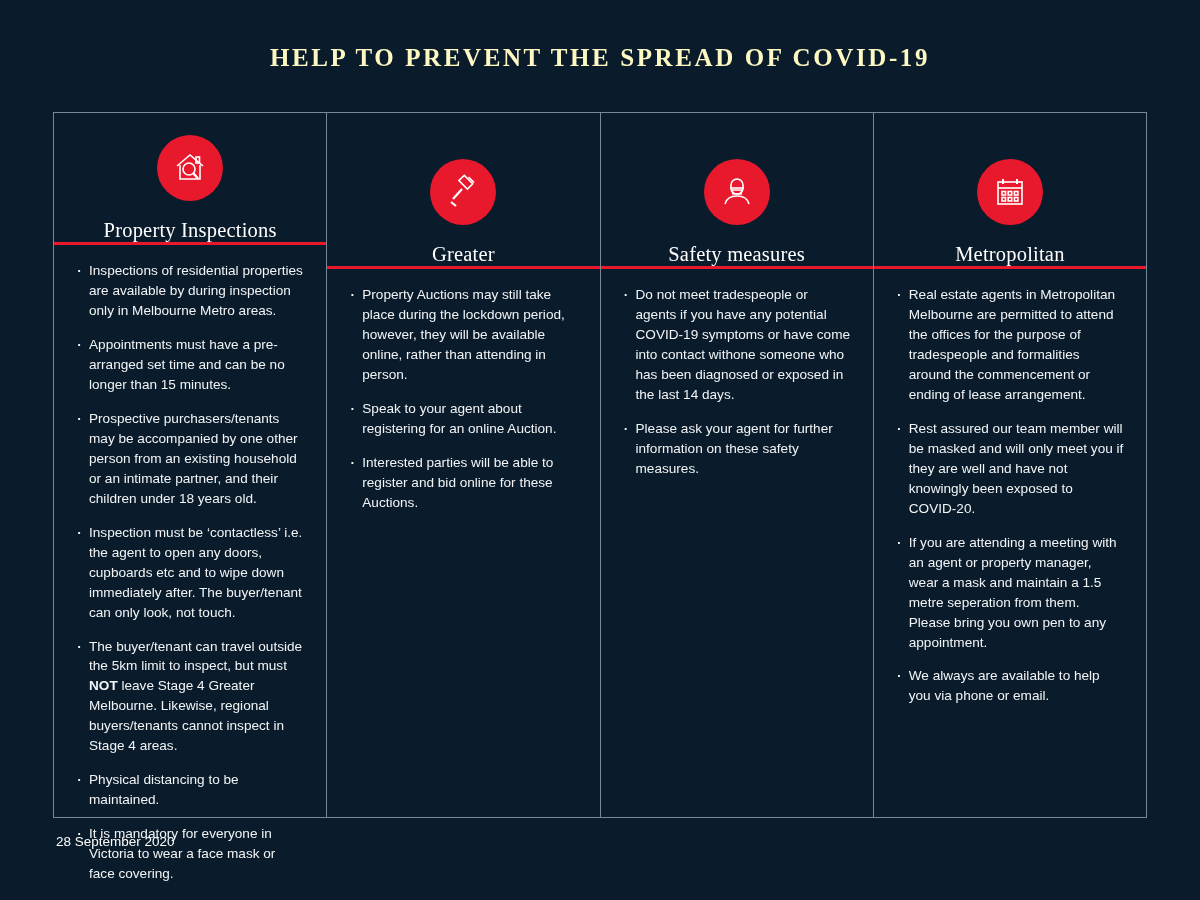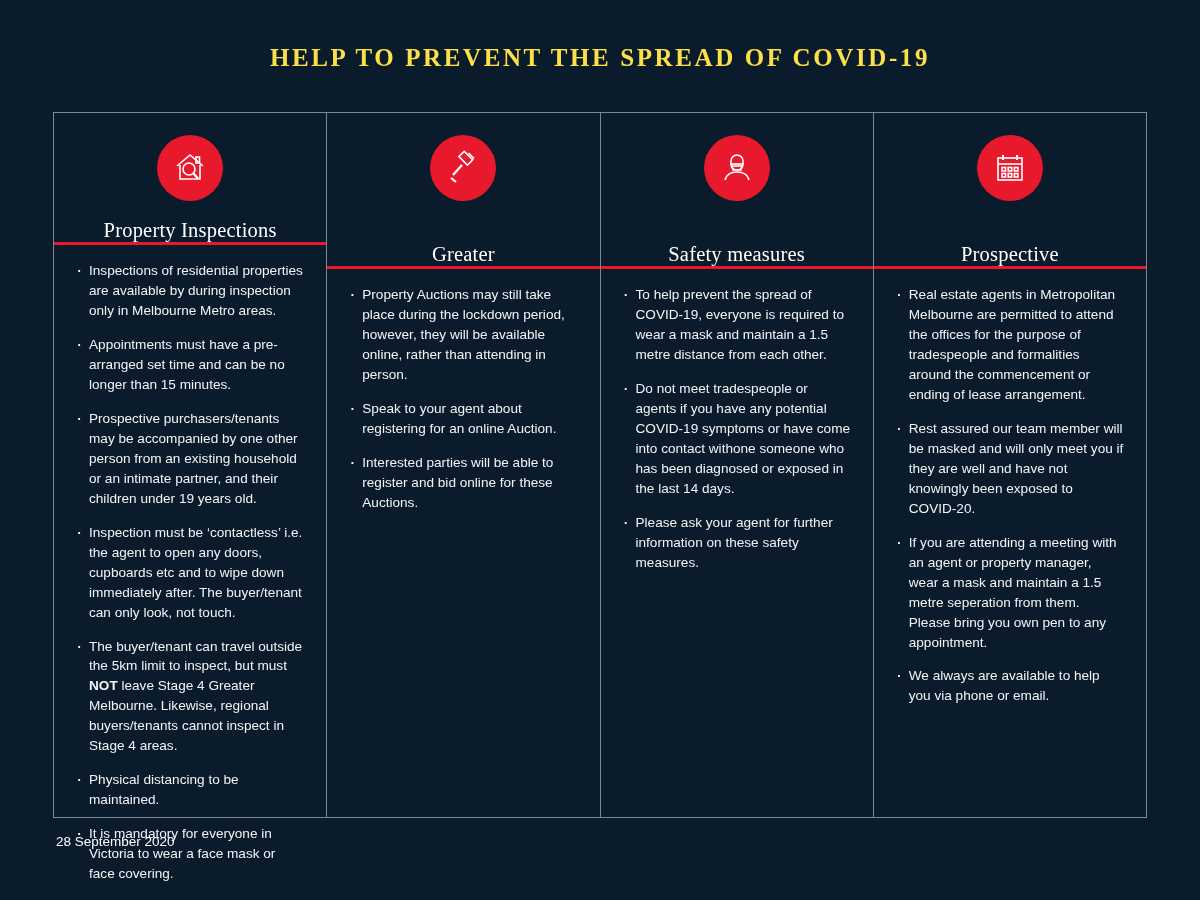--- a/index.html
+++ b/index.html
@@ -20,21 +20,21 @@
     height: 900px;
     background: #0a1c2b;
     box-sizing: border-box;
   }
   .page-title {
     text-align: center;
     font-family: "Liberation Serif", serif;
     font-size: 25px;
     font-weight: bold;
     letter-spacing: 2.6px;
-    color: #fde047;
+    color: #fef9c3;
     padding-top: 44px;
     margin: 0;
   }
   .table {
     position: absolute;
     left: 53px;
     top: 112px;
     width: 1094px;
     height: 706px;
     border: 1px solid #7b8794;
@@ -51,21 +51,21 @@
   }
   .col:last-child {
     border-right: none;
   }
   .col-head {
     height: 156px;
     box-sizing: border-box;
     display: flex;
     flex-direction: column;
     align-items: center;
-    justify-content: space-between;
+    justify-content: flex-end;
     padding-top: 22px;
     border-bottom: 3px solid #e8192c;
   }
   .icon-circle {
     width: 66px;
     height: 66px;
     border-radius: 50%;
     background: #e8192c;
     display: flex;
     align-items: center;
@@ -137,21 +137,21 @@
             <circle cx="19" cy="21" r="6"></circle>
             <line x1="23.5" y1="25.5" x2="28" y2="30.5" stroke-width="2.4"></line>
           </svg>
         </div>
         <div class="col-title">Property Inspections</div>
       </div>
       <div class="col-body">
         <ul class="points">
           <li>Inspections of residential properties are available by during inspection only in Melbourne Metro areas.</li>
           <li>Appointments must have a pre-arranged set time and can be no longer than 15 minutes.</li>
-          <li>Prospective purchasers/tenants may be accompanied by one other person from an existing household or an intimate partner, and their children under 19 years old.</li>
+          <li>Prospective purchasers/tenants may be accompanied by one other person from an existing household or an intimate partner, and their children under 18 years old.</li>
           <li>Inspection must be ‘contactless’ i.e. the agent to open any doors, cupboards etc and to wipe down immediately after. The buyer/tenant can only look, not touch.</li>
           <li>The buyer/tenant can travel outside the 5km limit to inspect, but must <b>NOT</b> leave Stage 4 Greater Melbourne. Likewise, regional buyers/tenants cannot inspect in Stage 4 areas.</li>
           <li>Physical distancing to be maintained.</li>
           <li>It is mandatory for everyone in Victoria to wear a face mask or face covering.</li>
         </ul>
       </div>
     </div>
 
     <div class="col">
       <div class="col-head">
@@ -181,21 +181,20 @@
             <path d="M14 13 a6 6 0 0 1 12 0 v3 a6 6 0 0 1 -12 0 z"></path>
             <path d="M13 16 h14"></path>
             <path d="M15 18 h10 l-1 4 h-8 z"></path>
             <path d="M8 32 c1.5 -6 6 -8 12 -8 s10.5 2 12 8"></path>
           </svg>
         </div>
         <div class="col-title">Safety measures</div>
       </div>
       <div class="col-body">
         <ul class="points">
-          <li>To help prevent the spread of COVID-19, everyone is required to wear a mask and maintain a 1.5 metre distance from each other.</li>
           <li>Do not meet tradespeople or agents if you have any potential COVID-19 symptoms or have come into contact withone someone who has been diagnosed or exposed in the last 14 days.</li>
           <li>Please ask your agent for further information on these safety measures.</li>
         </ul>
       </div>
     </div>
 
     <div class="col">
       <div class="col-head">
         <div class="icon-circle">
           <svg width="40" height="40" viewBox="0 0 40 40" fill="none" stroke="#ffffff" stroke-width="1.6">
@@ -204,21 +203,21 @@
             <line x1="13" y1="7" x2="13" y2="12" stroke-width="2"></line>
             <line x1="27" y1="7" x2="27" y2="12" stroke-width="2"></line>
             <rect x="12" y="19.5" width="3.5" height="3.5"></rect>
             <rect x="18.2" y="19.5" width="3.5" height="3.5"></rect>
             <rect x="24.4" y="19.5" width="3.5" height="3.5"></rect>
             <rect x="12" y="25.5" width="3.5" height="3.5"></rect>
             <rect x="18.2" y="25.5" width="3.5" height="3.5"></rect>
             <rect x="24.4" y="25.5" width="3.5" height="3.5"></rect>
           </svg>
         </div>
-        <div class="col-title">Prospective</div>
+        <div class="col-title">Metropolitan</div>
       </div>
       <div class="col-body">
         <ul class="points">
           <li>Real estate agents in Metropolitan Melbourne are permitted to attend the offices for the purpose of tradespeople and formalities around the commencement or ending of lease arrangement.</li>
           <li>Rest assured our team member will be masked and will only meet you if they are well and have not knowingly been exposed to COVID-20.</li>
           <li>If you are attending a meeting with an agent or property manager, wear a mask and maintain a 1.5 metre seperation from them. Please bring you own pen to any appointment.</li>
           <li>We always are available to help you via phone or email.</li>
         </ul>
       </div>
     </div>

